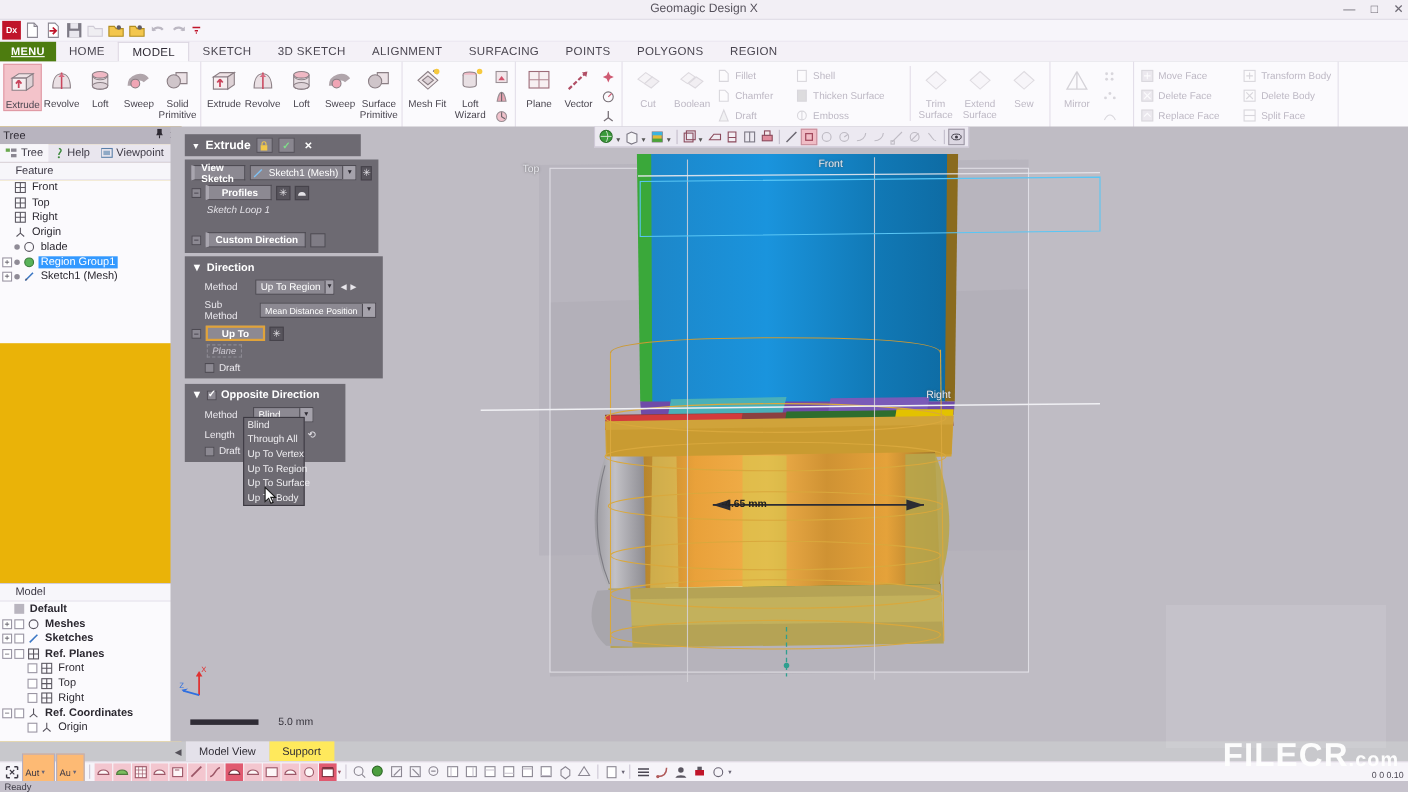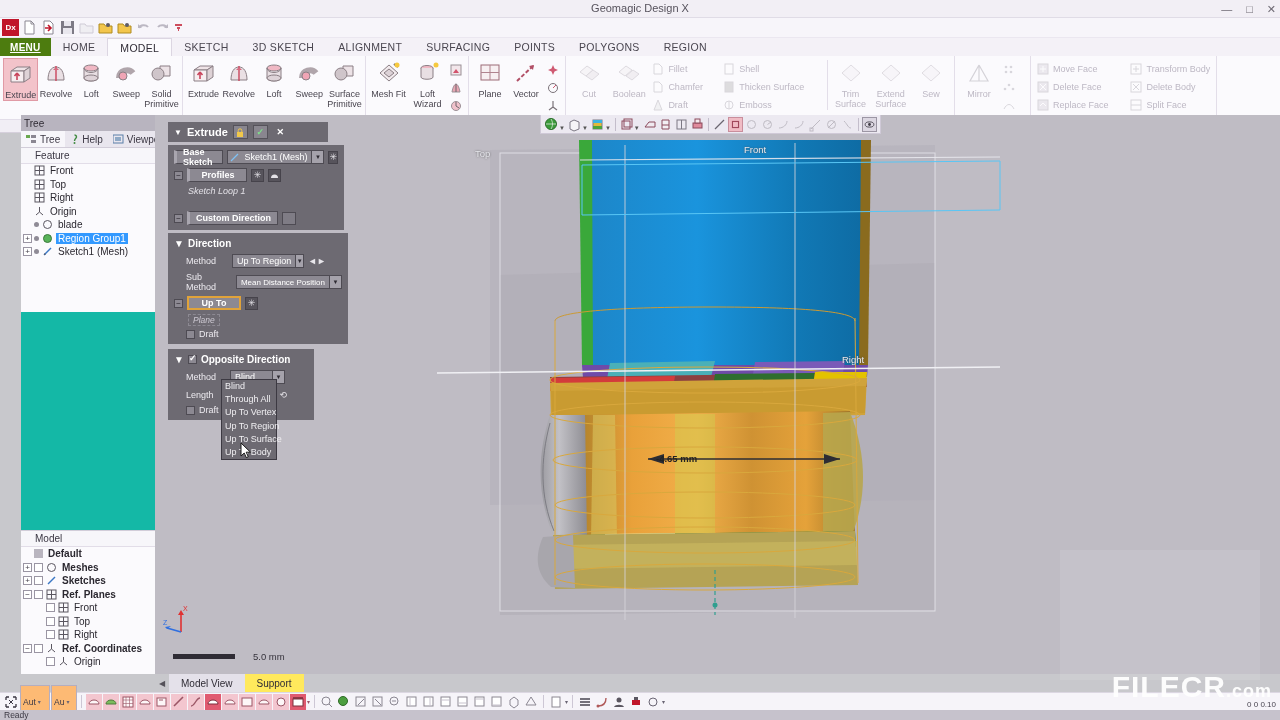--- a/index.html
+++ b/index.html
@@ -61,21 +61,21 @@
   .btn-big .lbl { font-size: 9px; color: #49454f; text-align: center; line-height: 10px; margin-top: 1px; }
   .btn-big.dis .lbl { color: #bdb8c4; }
   .ico { width: 30px; height: 28px; display: block; }
   .stack { display: flex; flex-direction: column; gap: 1px; padding-top: 2px; }
   .btn-sm { display: flex; align-items: center; gap: 3px; cursor: pointer; padding: 0 2px; height: 17px; }
   .btn-sm .lbl { font-size: 9px; color: #49454f; white-space: nowrap; }
   .btn-sm.dis .lbl { color: #bdb8c4; }
   .ico-sm { width: 14px; height: 14px; flex: 0 0 14px; }
   .mini-col { display: flex; flex-direction: column; gap: 1px; padding-top: 3px; }
   
-  #leftcol { position: absolute; left: 0; top: 115px; width: 165px; bottom: 46px; background: #14b8a6; margin-left: 21px; }
+  #leftcol { position: absolute; left: 0; top: 115px; width: 165px; bottom: 46px; background: #eab308; }
   .panel-head {
     height: 16px; background: #b8b4bf; display: flex; align-items: center;
     padding: 0 3px; color: #2e2a33; font-size: 10px;
   }
   .panel-head .ttl { flex: 1; }
   .panel-head .ctl { font-size: 10px; margin-left: 5px; cursor: pointer; color: #2e2a33; }
   .tabrow { display: flex; background: #e9e6ee; height: 17px; align-items: stretch; border-bottom: 1px solid #d2cdd9; }
   .ptab { display: flex; align-items: center; gap: 3px; padding: 0 5px; font-size: 10px; color: #3b3743; cursor: pointer; }
   .ptab.active { background: #f7f6fa; }
   .sect-label { height: 16px; line-height: 16px; padding-left: 14px; font-size: 10px; color: #3b3743; background: #f7f6fa; border-bottom: 1px solid #e2dde8;}
@@ -953,21 +953,21 @@
           <rect x="1" y="4" width="6" height="5" fill="#f1c84a"></rect>
           <path d="M2.2 4V2.6a1.8 1.8 0 0 1 3.6 0V4" fill="none" stroke="#f1c84a" stroke-width="1"></path>
         </svg>
     </span>
     <span class="tbtn" style="color:#7fe08a">✓</span>
     <span class="tbtn" style="background:#6d6a72;border:none">✕</span>
   </div>
 
   <div class="dsect" style="width:176px">
     <div class="drow">
-      <span class="chip">Base Sketch</span>
+      <span class="chip">View Sketch</span>
       <span class="ddl" style="flex:1">
         <span style="width:12px;display:flex;align-items:center;justify-content:center">
           <svg width="9" height="9" viewBox="0 0 9 9">
               <path d="M1 8L8 1" stroke="#7fc2f5" stroke-width="1.3"></path>
             </svg>
         </span>
         <span class="val">Sketch1 (Mesh)</span>
         <span class="arw">▼</span>
       </span>
       <span class="ibtn">✳</span>

